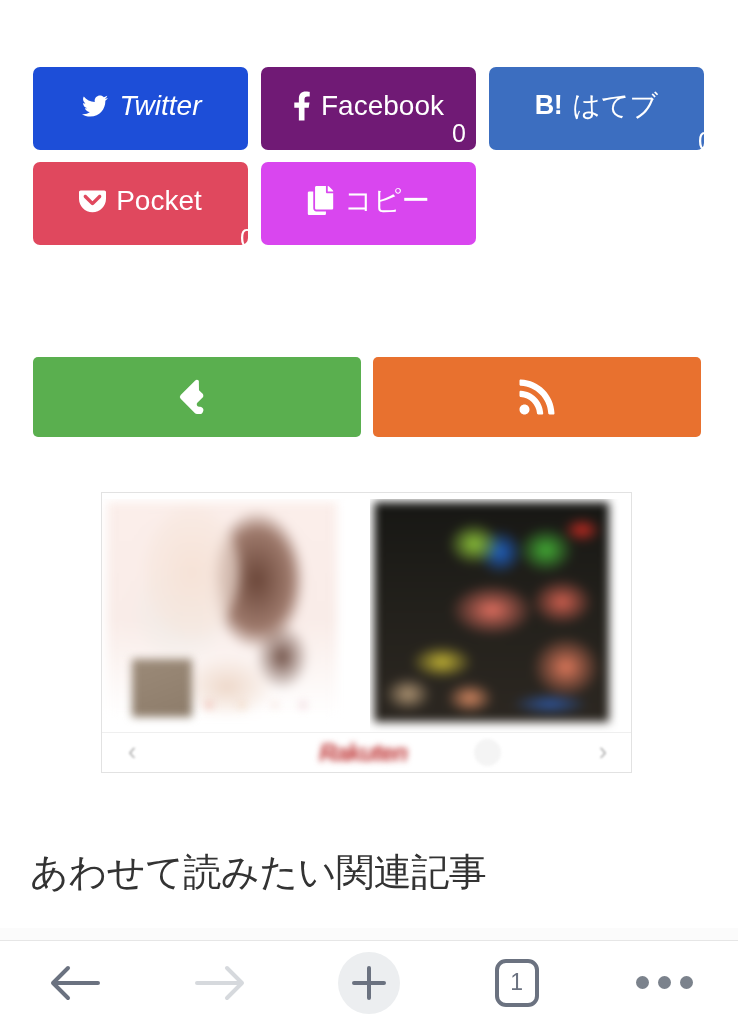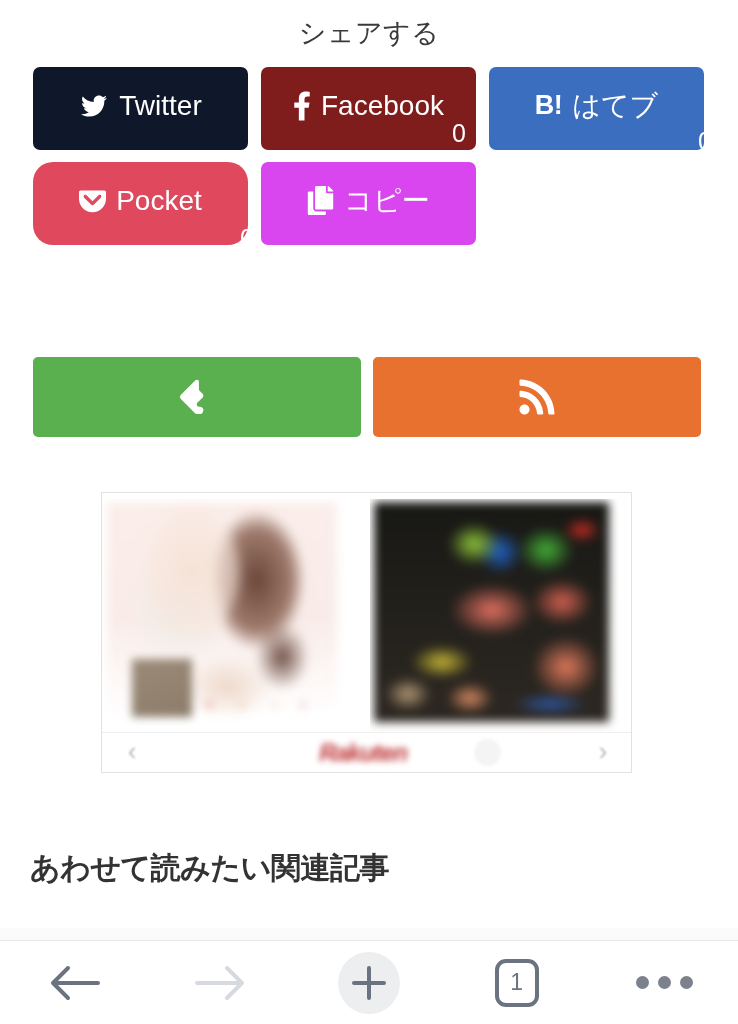--- a/index.html
+++ b/index.html
@@ -52,24 +52,24 @@
     top: -3px;
   }
   .share-btn .count {
     position: absolute;
     right: 8px;
     bottom: -2px;
     font-size: 25px;
     color: #ffffff;
     line-height: 1;
   }
-  .btn-twitter  { background: #0f172a; }
-  .btn-facebook { background: #7f1d1d; }
+  .btn-twitter  { background: #1d4ed8; font-style: italic; }
+  .btn-facebook { background: #701a75; }
   .btn-hatena   { background: #3c6ec0; }
-  .btn-pocket   { background: #e0485e; border-radius: 20px; }
+  .btn-pocket   { background: #e0485e; }
   .btn-line     { background: #4cc764; }
   .btn-copy     { background: #d946ef; }
   .share-btn.btn-hatena .count { right: -8px; bottom: -4px; }
   .share-btn.btn-facebook .count { right: 10px; bottom: 4px; }
   .share-btn.btn-pocket .count { right: -6px; bottom: -6px; }
 
   .icn { display: inline-block; flex: 0 0 auto; line-height: 0; }
   .icn svg { display: block; fill: #ffffff; }
   .hatena-mark {
     font-weight: 700;
@@ -198,22 +198,22 @@
     width: 27px; height: 27px;
     border-radius: 50%;
     background: #f4f4f4;
     filter: blur(1.5px);
   }
 
   
   .related-heading {
     position: absolute;
     top: 853px; left: 30px;
-    font-size: 30px;
-    font-weight: 700;
+    font-size: 38px;
+    font-weight: 400;
     color: #333333;
     letter-spacing: -0.5px;
     line-height: 1;
   }
 
   
   .browser-bar {
     position: absolute;
     left: 0; bottom: 0;
     width: 738px; height: 84px;
@@ -257,21 +257,20 @@
     width: 13px; height: 13px;
     border-radius: 50%;
     background: #7b828c;
   }
 </style>
 </head>
 <body>
 
 <div class="page">
 
-  <div class="share-heading">シェアする</div>
 
   <div class="share-grid">
 
     <div class="share-row">
 
       <div class="share-btn btn-twitter">
         <span class="btn-inner">
           <span class="icn">
             <svg width="30" height="26" viewBox="0 0 512 512">
                 <path d="M459 152c.3 4.5.3 9.1.3 13.6 0 138.7-105.6 298.6-298.6 298.6-59.5 0-114.7-17.2-161.1-47.1 8.4 1 16.6 1.3 25.3 1.3 49.1 0 94.2-16.6 130.3-44.8-46.1-1-84.8-31.2-98.1-72.8 6.5 1 13 1.6 19.8 1.6 9.4 0 18.8-1.3 27.6-3.6-48.1-9.7-84.2-52-84.2-103v-1.3c14 7.8 30.2 12.7 47.4 13.3-28.3-18.8-46.8-51-46.8-87.5 0-19.5 5.2-37.3 14.3-52.9 51.6 63.7 129.3 105.3 216.4 109.8-1.6-7.8-2.6-15.9-2.6-24 0-57.8 46.8-104.9 104.9-104.9 30.2 0 57.5 12.7 76.6 33.1 23.7-4.5 46.5-13.3 66.6-25.3-7.8 24.4-24.4 44.8-46.1 57.8 21.1-2.3 41.6-8.1 60.4-16.2-14.3 20.8-32.1 39.3-52.5 54.3z"></path>

